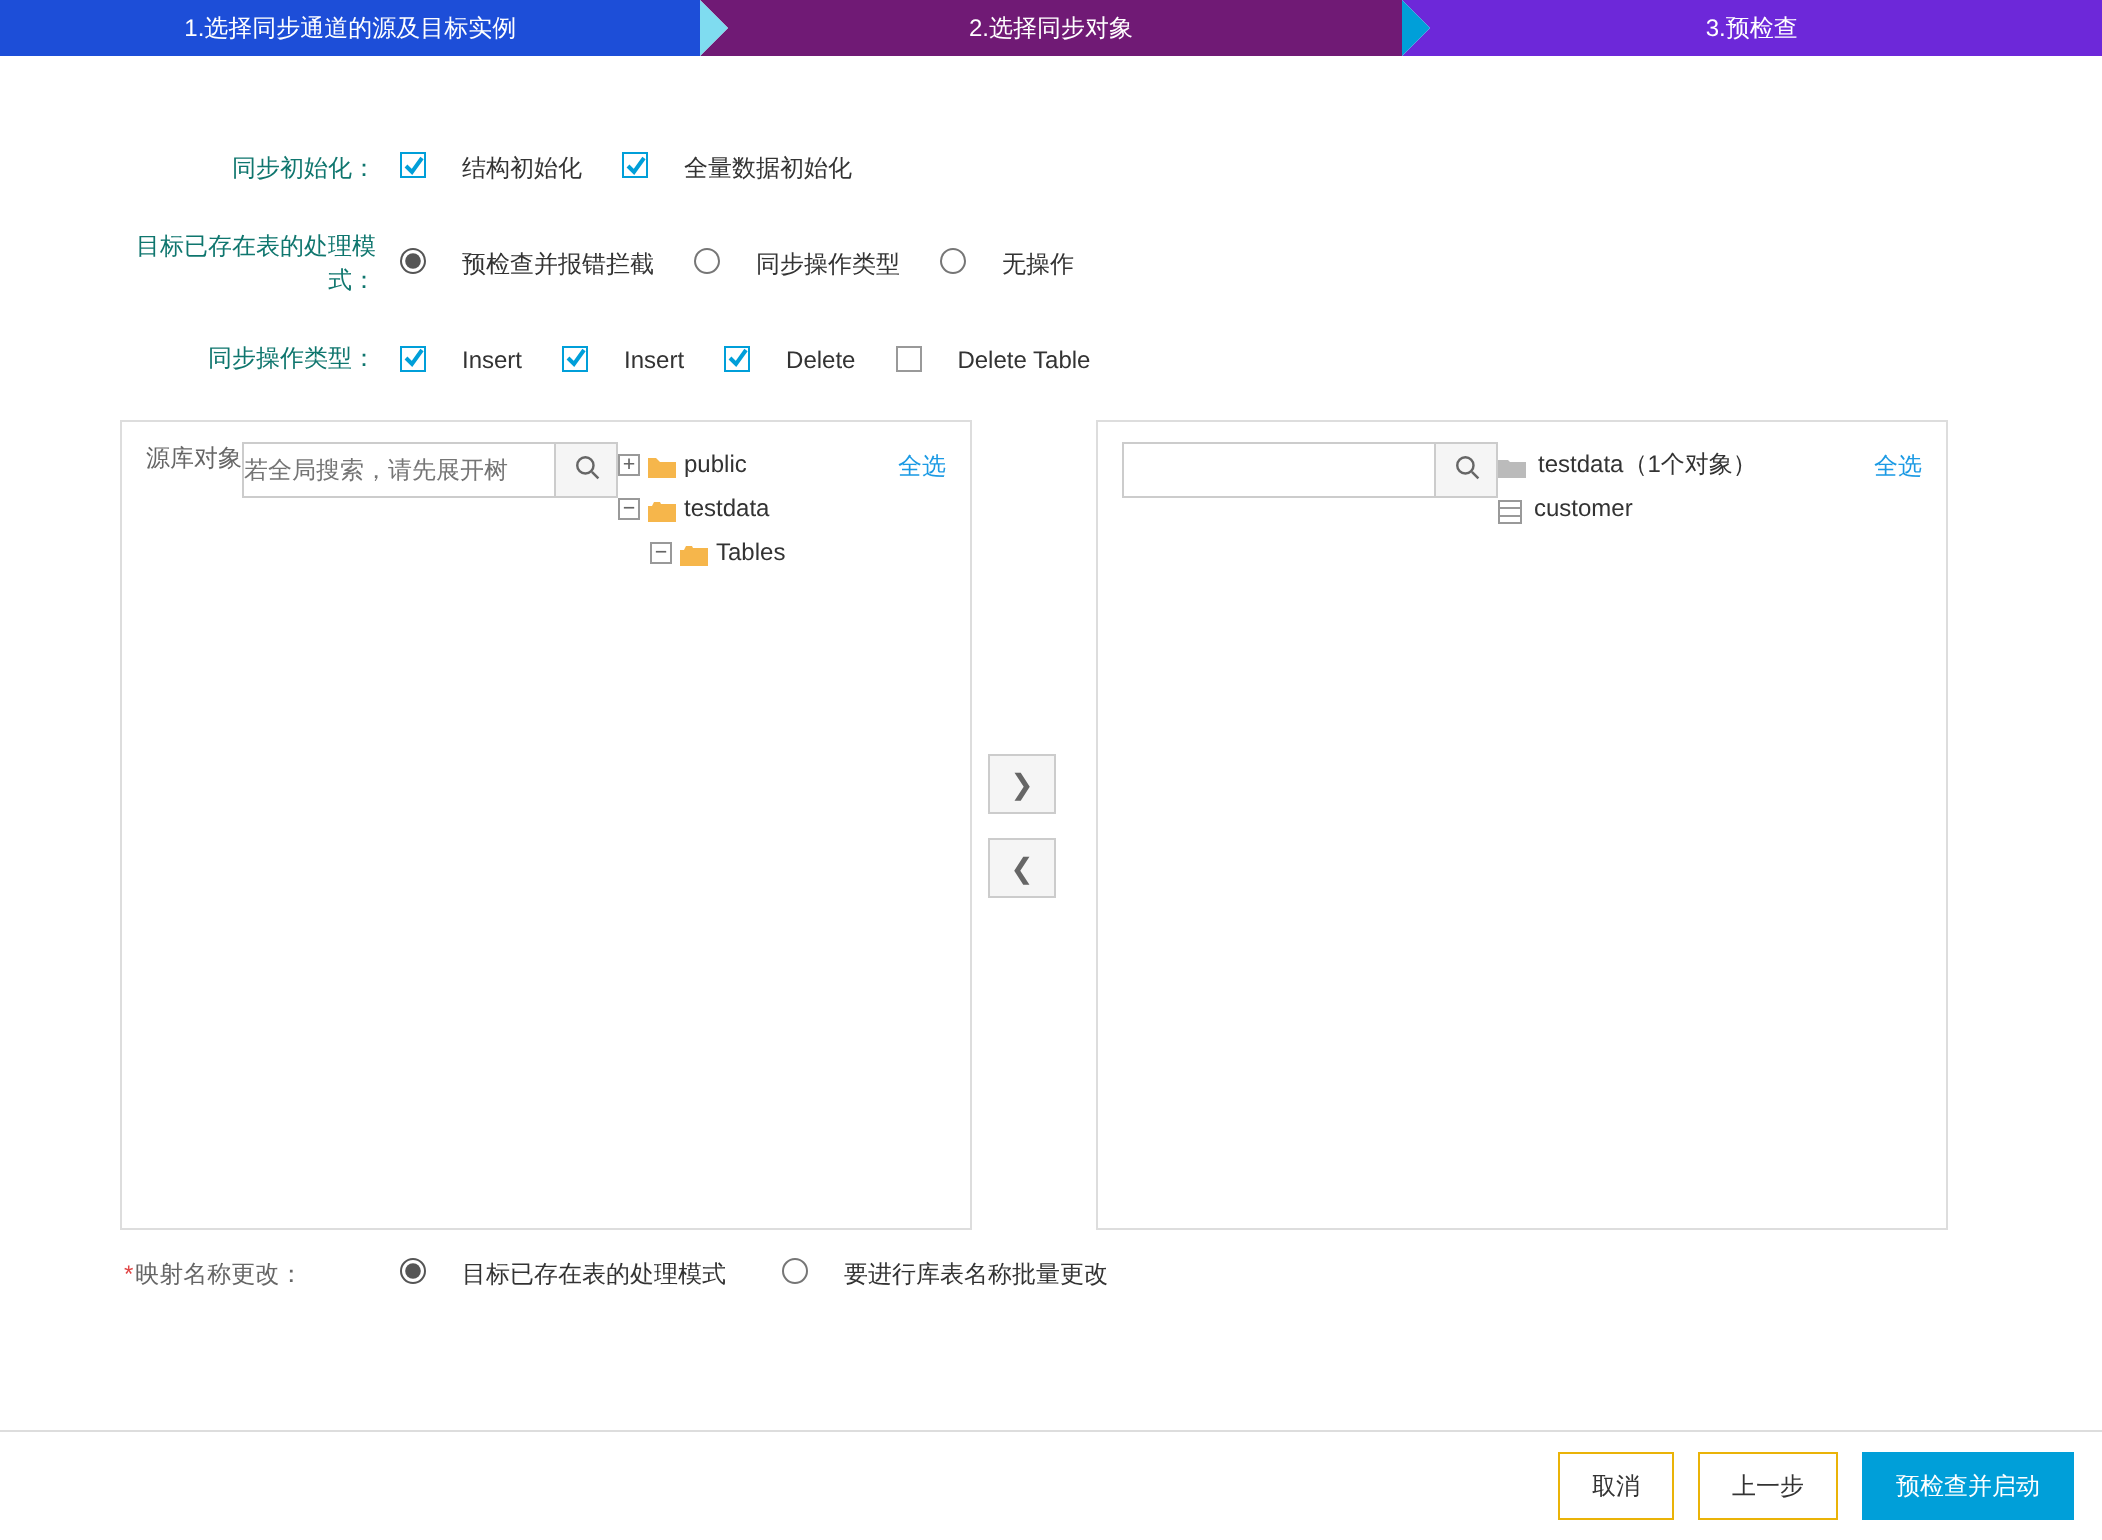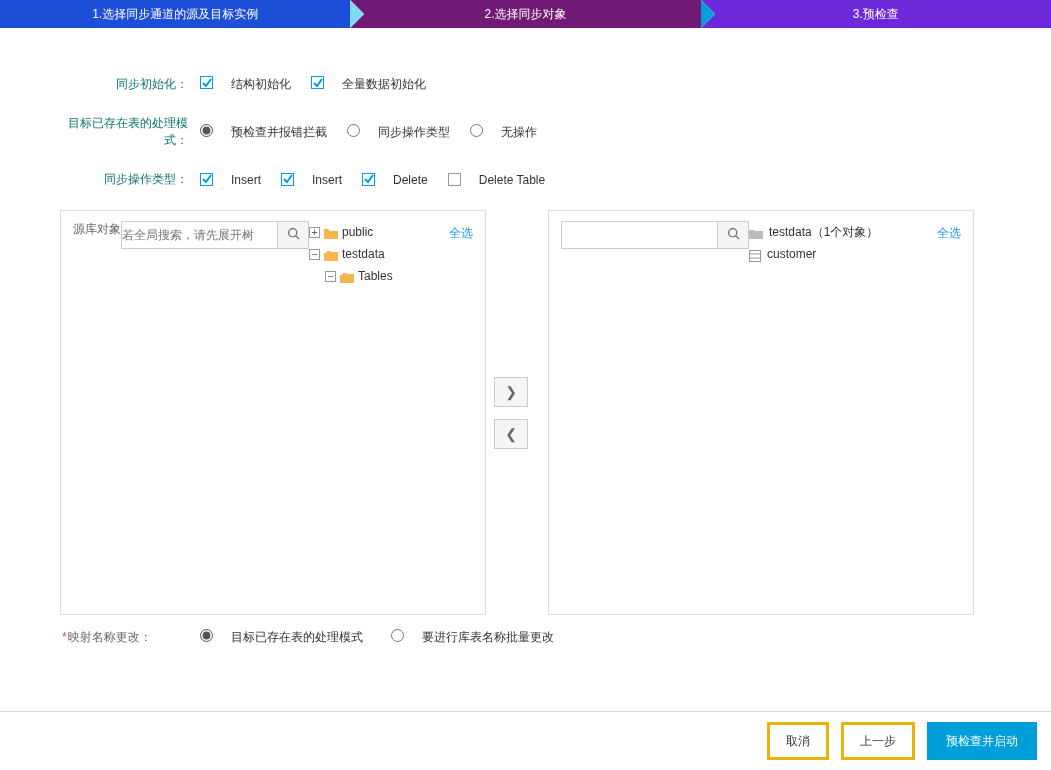--- a/index.html
+++ b/index.html
@@ -59,21 +59,21 @@
     .tbtn { width:34px; height:30px; border:1px solid #ccc; background:#f5f5f5; display:flex; align-items:center; justify-content:center; cursor:pointer; font-size:14px; color:#666;}
 
     
     .mapping-row { display:flex; align-items:center; margin-top:14px; }
     .mapping-row .req { color:#e04545; margin-right:1px;}
     .mapping-row .mlabel { width:140px; text-align:left; padding-left:2px; color:#666; flex:0 0 140px;}
     .mapping-row .mctrls { display:flex; gap:28px; align-items:center;}
 
     
     .footer { position:absolute; left:0; right:0; bottom:0; border-top:1px solid #ddd; padding:10px 14px; display:flex; justify-content:flex-end; gap:12px;}
-    .btn { height:30px; padding:16px 16px; border:3px solid #eab308; background:#fff; font-size:12px; cursor:pointer; color:#333; display:inline-flex; align-items:center;}
+    .btn { height:30px; padding:16px 16px; border:1px solid #eab308; background:#fff; font-size:12px; cursor:pointer; color:#333; display:inline-flex; align-items:center;}
     .btn-primary { background:#009fd9; border-color:#009fd9; color:#fff;}
   </style>
 </head>
 <body>
 
 <div class="steps">
   <div class="step step-1">
     <span>1.选择同步通道的源及目标实例</span>
     <svg class="arrow-out" viewBox="0 0 14 28">
         <polygon points="0,0 14,14 0,28" fill="#7fdcf0"></polygon>

